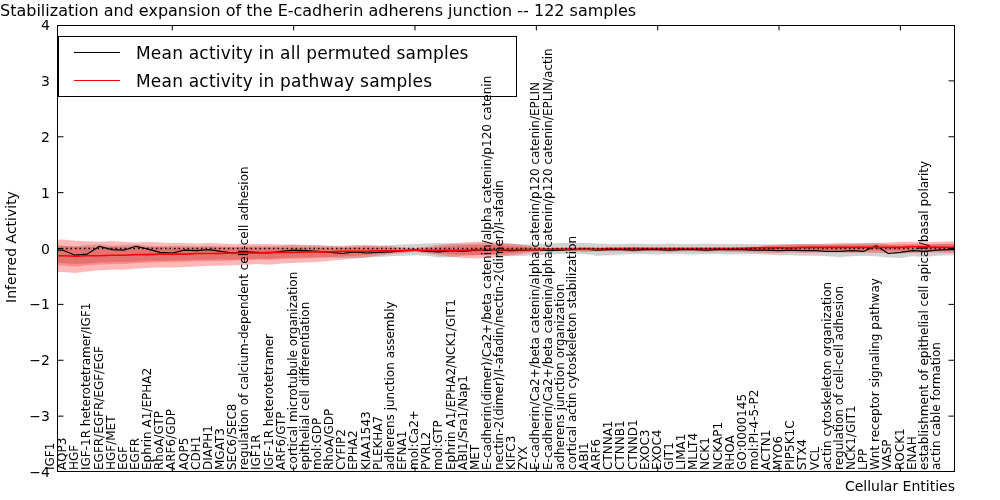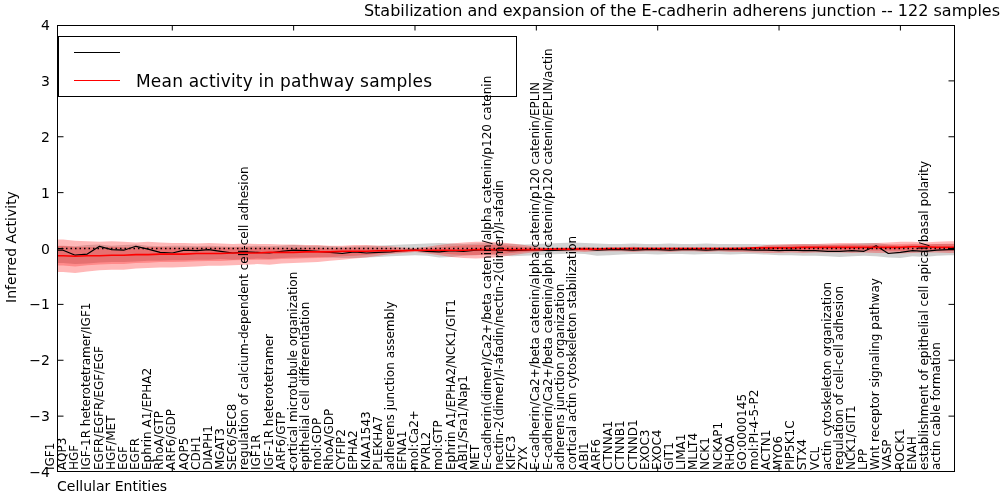--- a/index.html
+++ b/index.html
@@ -2,30 +2,30 @@
 <html><head>
 <meta charset="utf-8">
 <style>
   html,body{margin:0;padding:0;background:#ffffff;}
   #figure{
     position:relative;width:1000px;height:500px;background:#ffffff;
     font-family:"DejaVu Sans","Liberation Sans",sans-serif;
     overflow:hidden;color:#000;
   }
   #title{
-    position:absolute;top:1px;left:0;width:1000px;text-align:right;
+    position:absolute;top:1px;left:0;width:1000px;text-align:left;
     font-size:16px;white-space:nowrap;z-index:2;
   }
   #ylabel{
     position:absolute;left:11px;top:247px;
     transform:translate(-50%,-50%) rotate(-90deg);
     font-size:14px;white-space:nowrap;z-index:2;
   }
   #xlabel{
-    position:absolute;left:57px;top:478px;width:898px;text-align:left;
+    position:absolute;left:57px;top:478px;width:898px;text-align:right;
     font-size:14px;z-index:2;
   }
   #plot-svg{position:absolute;left:57px;top:25px;z-index:1;}
   .ytick{
     position:absolute;left:0;width:50px;text-align:right;
     font-size:14px;line-height:18px;z-index:2;
   }
   .xtick{
     position:absolute;bottom:30px;white-space:nowrap;
     font-size:12px;line-height:12px;
@@ -175,19 +175,20 @@
       <span class="xtick" style="left: 893.392px;">VASP</span>
       <span class="xtick" style="left: 905.527px;">ROCK1</span>
       <span class="xtick" style="left: 917.662px;">ENAH</span>
       <span class="xtick" style="left: 929.797px;">establishment of epithelial cell apical/basal polarity</span>
       <span class="xtick" style="left: 941.932px;">actin cable formation</span>
     </div>
 
   <div id="legend">
     <div class="legend-row">
       <span class="legend-line" id="legend-line-0" style="border-top-color: rgb(0, 0, 0);"></span>
+      <span class="legend-text">Mean activity in all permuted samples</span>
     </div>
     <div class="legend-row">
       <span class="legend-line" id="legend-line-1" style="border-top-color: rgb(255, 0, 0);"></span>
       <span class="legend-text">Mean activity in pathway samples</span>
     </div>
   </div>
 </div>
 
 </body></html>

